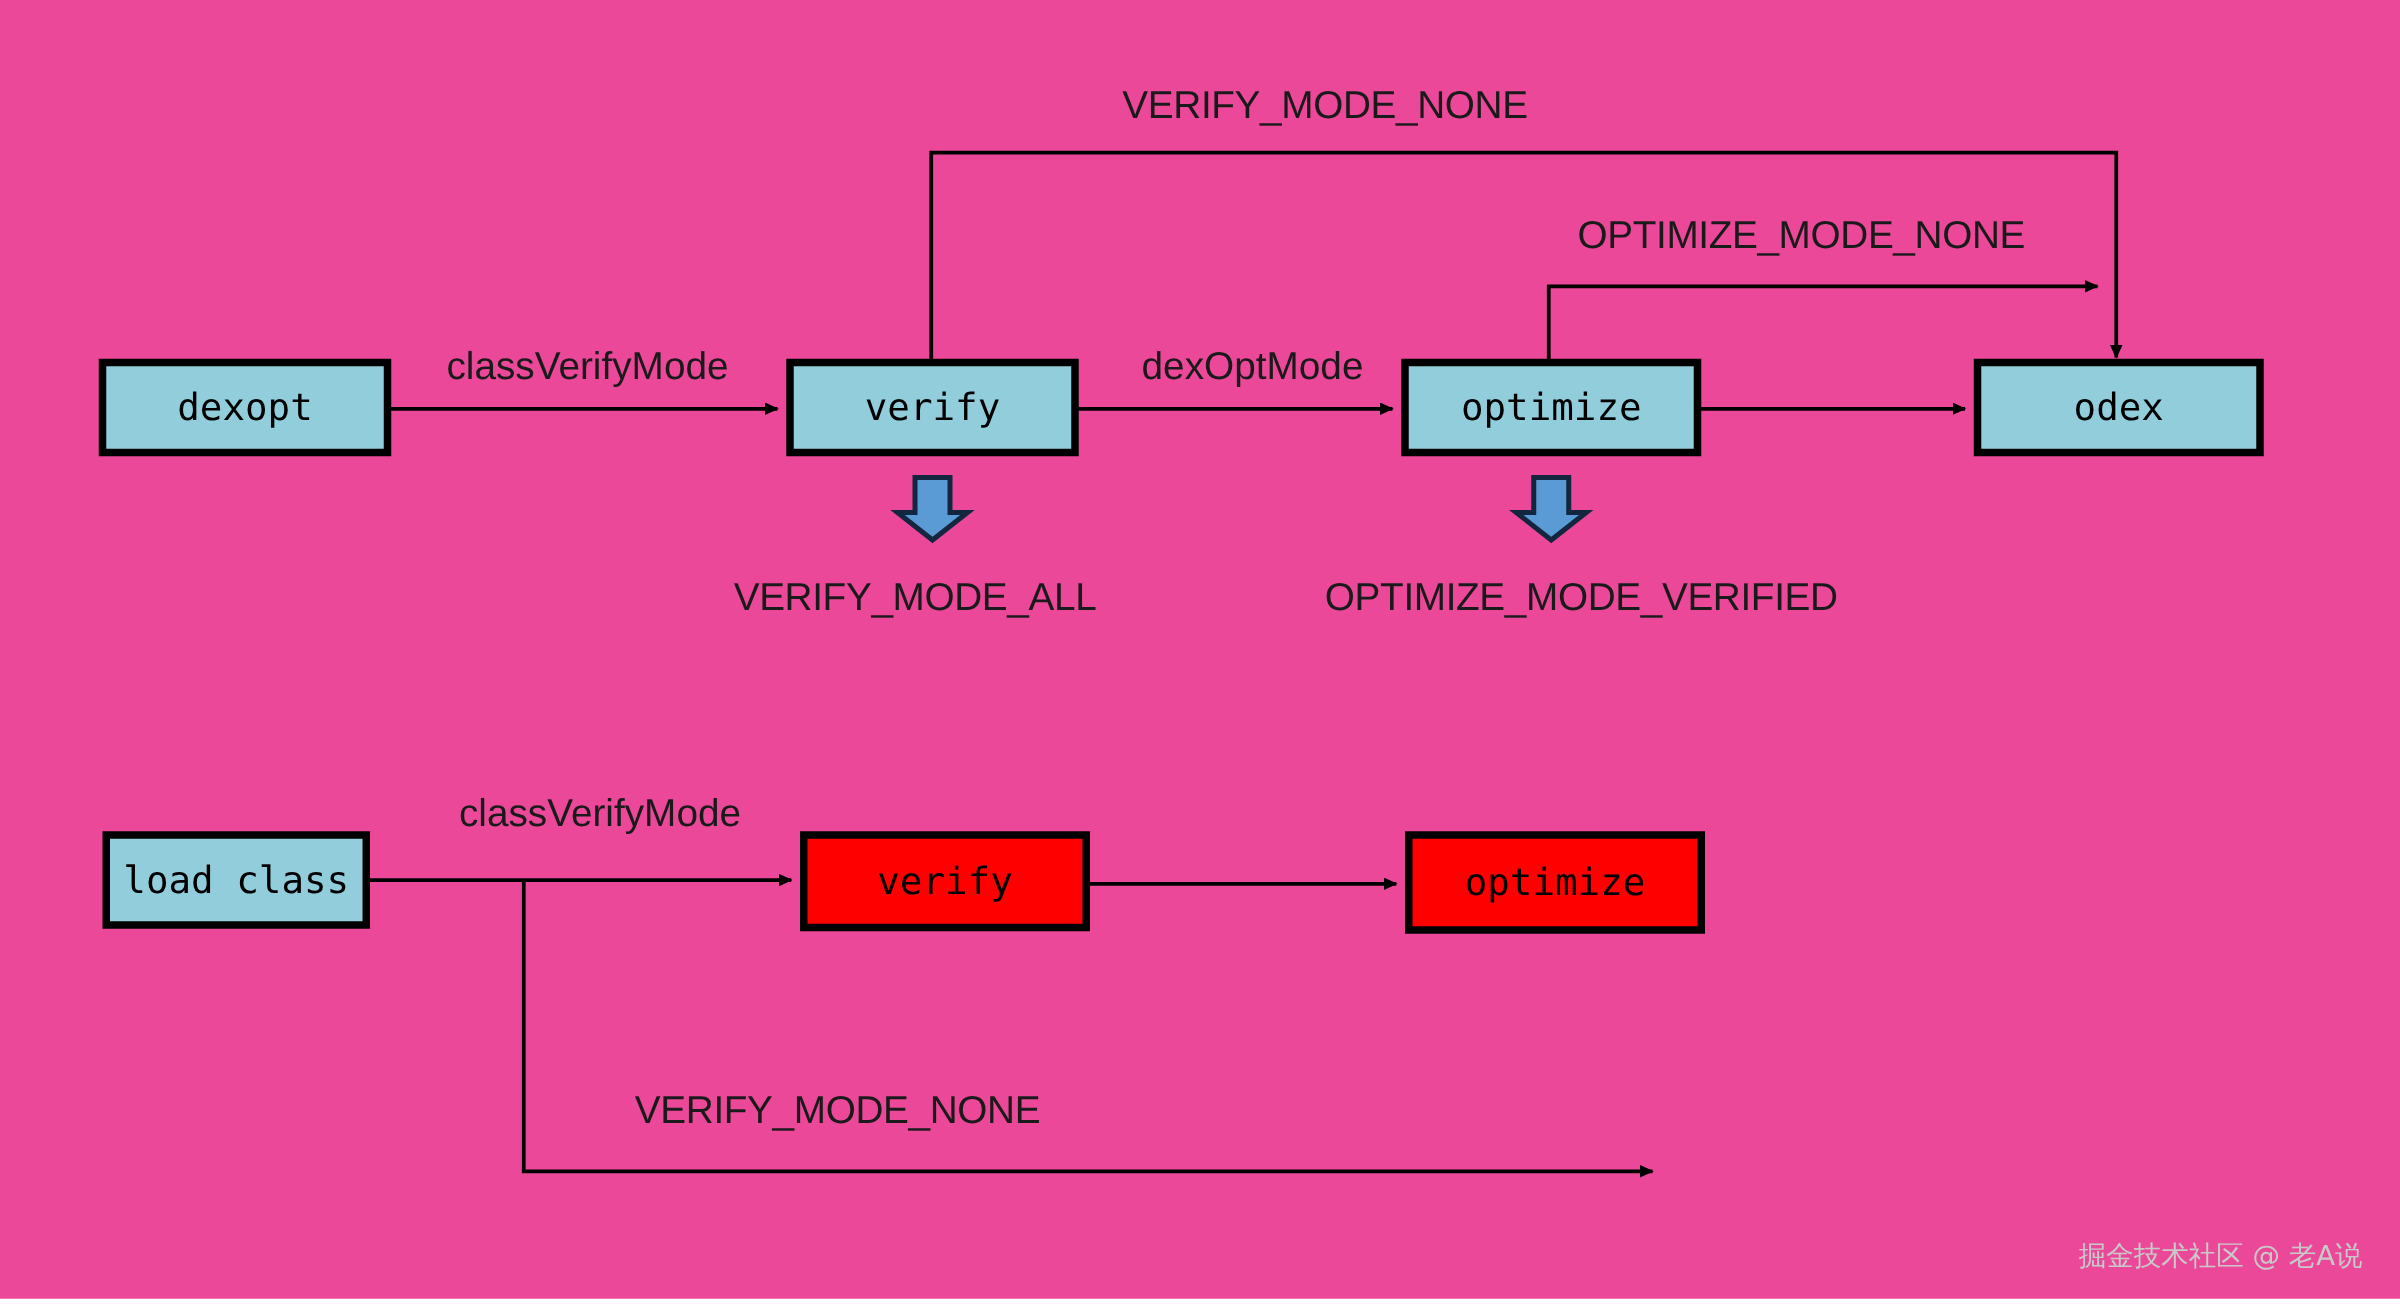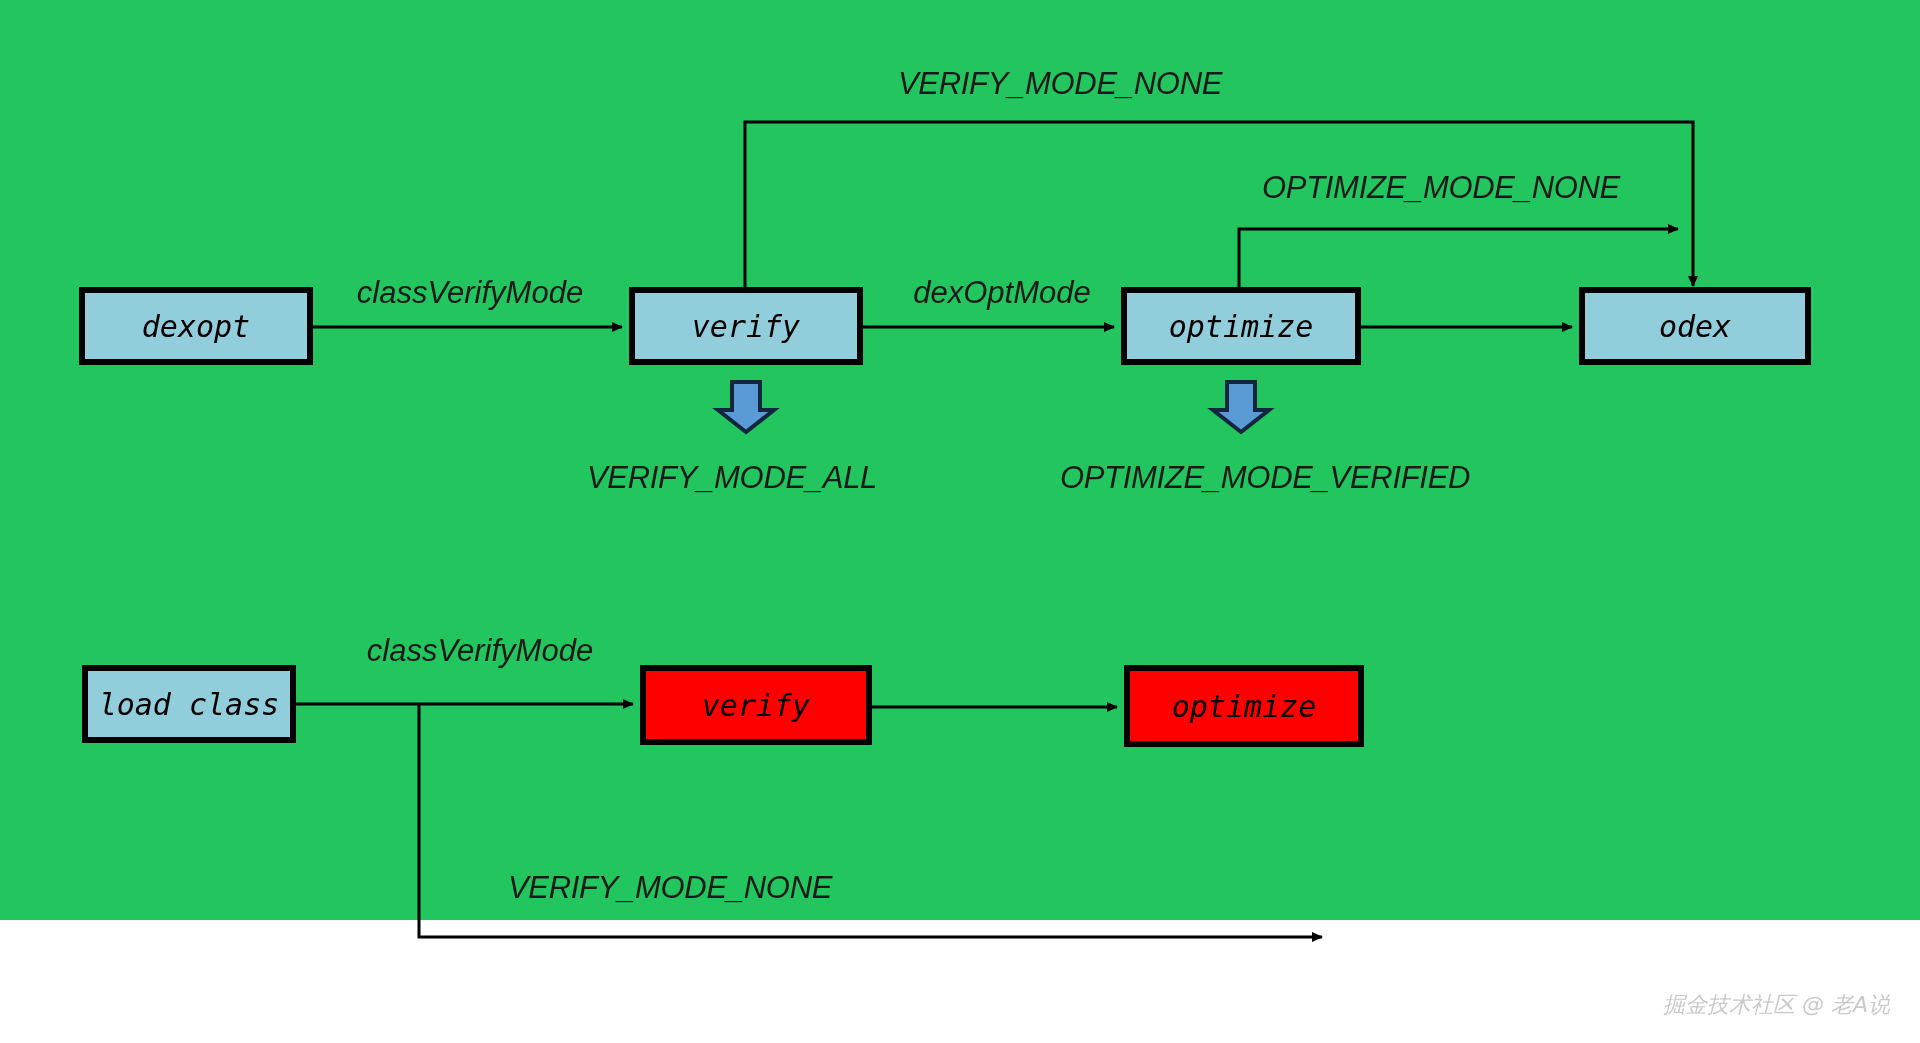--- a/index.html
+++ b/index.html
@@ -9,23 +9,22 @@
   }
   body {
     width: 1920px;
     height: 1043px;
     overflow: hidden;
     font-family: "Liberation Sans", sans-serif;
   }
   #canvas {
     position: relative;
     width: 1920px;
-    height: 920px;
-    background: #22c55e;
-    font-style: italic;
+    height: 1039px;
+    background: #ec4899;
   }
   svg.diagram {
     position: absolute;
     left: 0;
     top: 0;
     width: 1920px;
     height: 1043px;
   }
   .node-label {
     font-family: "DejaVu Sans Mono", "Liberation Mono", monospace;

